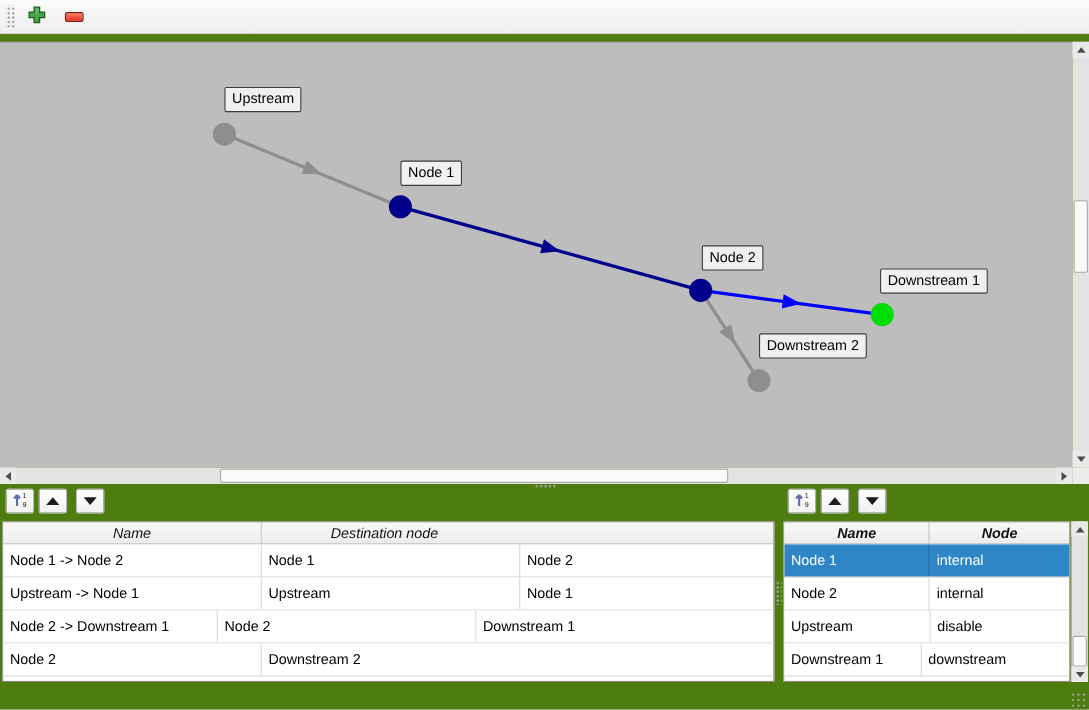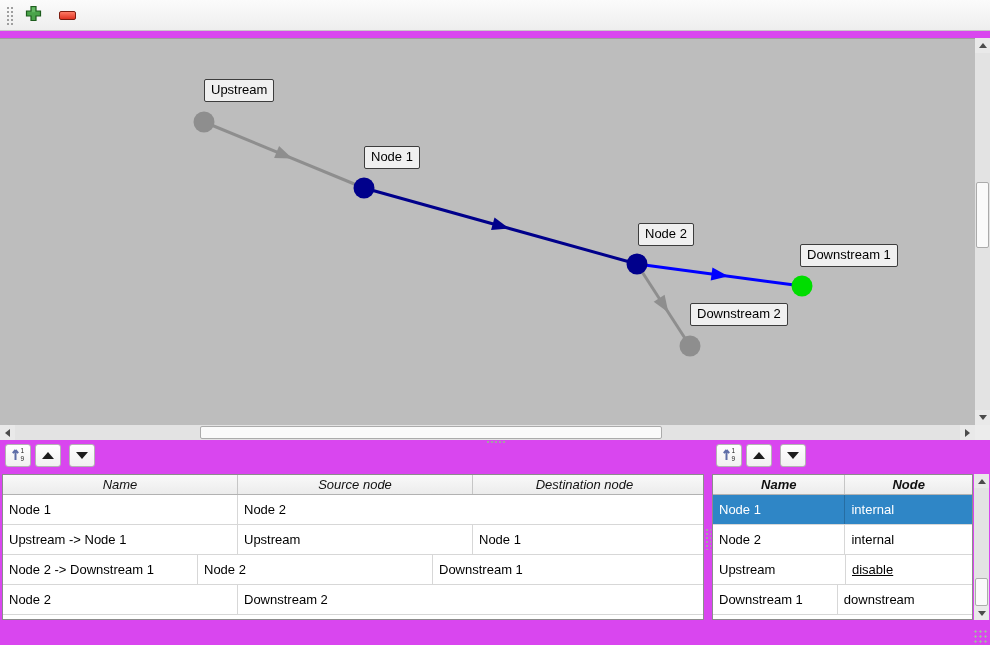--- a/index.html
+++ b/index.html
@@ -1,18 +1,18 @@
 <!DOCTYPE html>
 <html><head>
 <meta charset="utf-8">
 <style>
   * { margin:0; padding:0; box-sizing:border-box; }
   html,body { width:990px; height:645px; }
   body { font-family:"Liberation Sans","DejaVu Sans",sans-serif; font-size:13px; background:#f1f1f1; overflow:hidden; }
-  .window { position:relative; width:990px; height:645px; background:#d946ef; }
+  .window { position:relative; width:990px; height:645px; background:#4d7c0f; }
 
   
   .toolbar { position:absolute; left:0; top:0; width:990px; height:31px;
     background:linear-gradient(#fbfbfb,#eeeeee); border-bottom:1px solid #c8c8c8;
     display:flex; align-items:center; }
   .tb-grip { width:9px; height:20px; margin-left:5px;
     background-image:radial-gradient(#9f9f9f 1px, transparent 1.2px);
     background-size:4px 4px; background-position:1px 1px; }
   .tb-btn { border:none; background:transparent; width:30px; height:28px;
     display:flex; align-items:center; justify-content:center; margin-left:4px; cursor:default; }
@@ -164,25 +164,25 @@
   <div class="mini-btn" style="left:746px;">
       <span class="mtri up"></span>
     </div>
   <div class="mini-btn" style="left:780px;">
       <span class="mtri down"></span>
     </div>
 
   <div class="ptable" id="edges-table" style="left:2px; width:702px;">
     <div class="thead" id="edges-thead">
         <div class="th" style="width: 235px;">Name</div>
-        <div class="th" style="width: 235px;">Source node</div>
         <div class="th" style="width: 223px;">Destination node</div>
       </div>
     <div id="edges-tbody">
         <div class="tr">
+          <div class="td" style="width: 235px;">Node 1 -&gt; Node 2</div>
           <div class="td" style="width: 235px;">Node 1</div>
           <div class="td" style="width: 223px;">Node 2</div>
         </div>
         <div class="tr">
           <div class="td" style="width: 235px;">Upstream -&gt; Node 1</div>
           <div class="td" style="width: 235px;">Upstream</div>
           <div class="td" style="width: 223px;">Node 1</div>
         </div>
         <div class="tr">
           <div class="td" style="width: 195px;">Node 2 -&gt; Downstream 1</div>
@@ -207,21 +207,21 @@
         <div class="tr selected">
           <div class="td" style="width: 133px;">Node 1</div>
           <div class="td" style="width: 127px;">internal</div>
         </div>
         <div class="tr">
           <div class="td" style="width: 133px;">Node 2</div>
           <div class="td" style="width: 127px;">internal</div>
         </div>
         <div class="tr">
           <div class="td" style="width: 133px;">Upstream</div>
-          <div class="td" style="width: 113px; text-decoration: underline;">disable</div>
+          <div class="td" style="width: 113px;">disable</div>
         </div>
         <div class="tr">
           <div class="td" style="width: 133px;">Downstream 1</div>
           <div class="td" style="width: 143px;">downstream</div>
         </div>
       </div>
   </div>
 
   <div class="sb" style="left:974px; top:474px; width:15px; height:146px;">
     <div class="sb-btn" style="left:0;top:0;width:15px;height:14px;">

